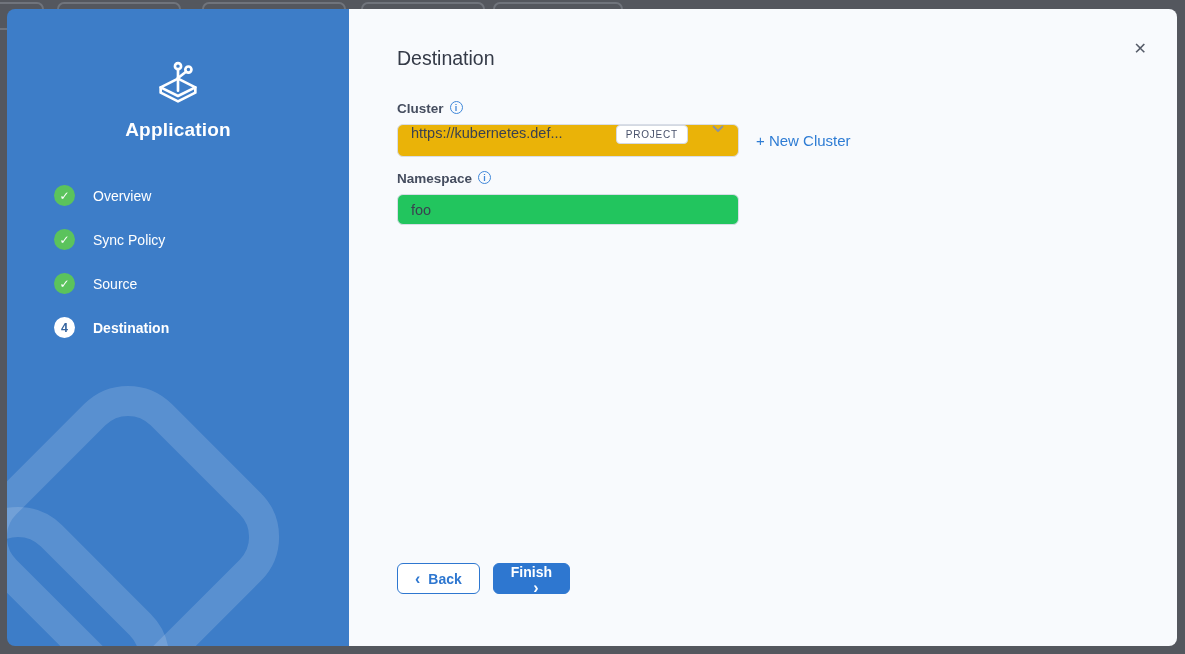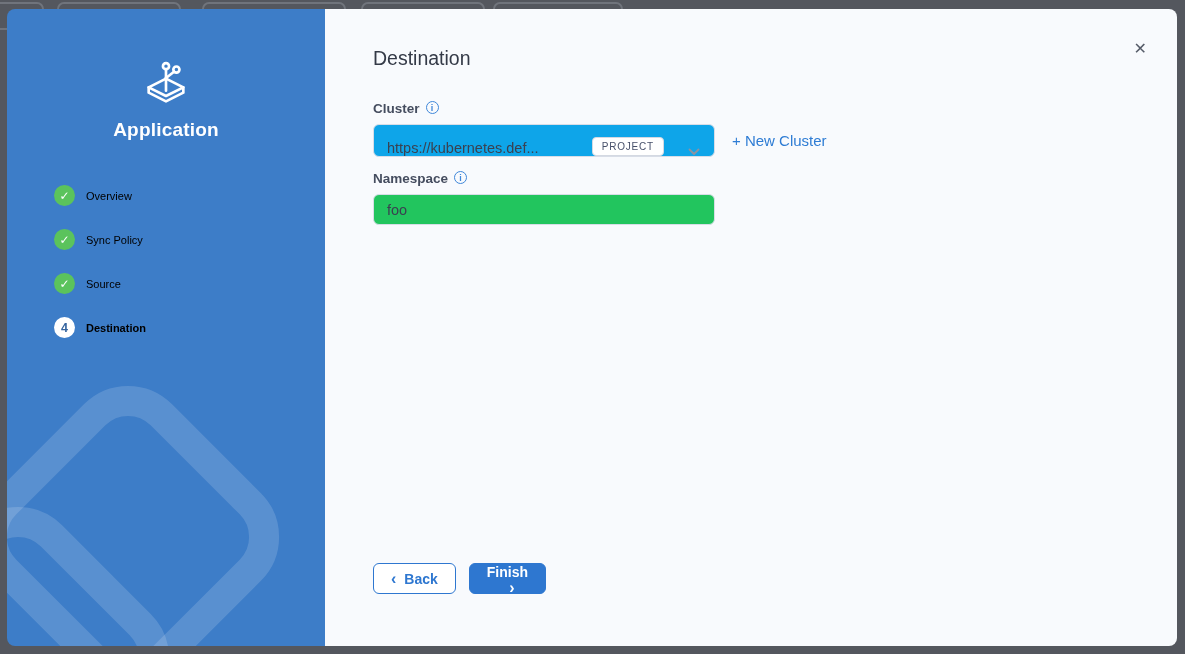--- a/index.html
+++ b/index.html
@@ -26,21 +26,21 @@
   
   .modal {
     position: absolute; left: 7px; top: 9px;
     width: 1170px; height: 637px;
     border-radius: 8px; overflow: hidden;
     display: flex;
   }
 
   
   .sidebar {
-    width: 318px; flex-shrink: 0;
+    width: 342px; flex-shrink: 0;
     background: #3d7dc8;
     position: relative; overflow: hidden;
   }
   .watermark-ring {
     position: absolute; width: 250px; height: 250px;
     border: 30px solid rgba(255,255,255,0.15);
     border-radius: 62px;
     transform: rotate(45deg);
   }
   .ring-1 { left: -4px;   top: 403px; }
@@ -58,21 +58,21 @@
     padding-left: 47px; height: 21px; margin-bottom: 23px;
     cursor: pointer;
   }
   .step-check, .step-num {
     width: 21px; height: 21px; border-radius: 50%;
     display: flex; align-items: center; justify-content: center;
     flex-shrink: 0;
   }
   .step-check { background: #5bc35c; color: #fff; font-size: 12px; font-weight: 700; }
   .step-num   { background: #ffffff; color: #35649f; font-size: 12.5px; font-weight: 700; }
-  .step-label { margin-left: 11px; color: #000000; font-size: 11px; }
+  .step-label { margin-left: 18px; color: #ffffff; font-size: 14px; }
   .step.current .step-label { font-weight: 700; }
 
   
   .main {
     flex: 1; background: #f8fafd;
     position: relative;
     padding: 38px 48px 0 48px;
   }
   .close-btn {
     position: absolute; top: 32px; right: 30px;
@@ -90,22 +90,22 @@
   .info-icon {
     width: 13px; height: 13px; border: 1.3px solid #3f87d9; border-radius: 50%;
     color: #3f87d9; font-size: 9px; font-weight: 700; font-style: normal;
     display: inline-flex; align-items: center; justify-content: center;
     cursor: pointer;
   }
 
   .cluster-row { display: flex; align-items: center; margin-top: 8px; }
   .select {
     width: 342px; height: 33px;
-    background: #0ea5e9; border: 1px solid #d8dde7; border-radius: 6px;
-    display: flex; align-items: flex-end;
+    background: #eab308; border: 1px solid #d8dde7; border-radius: 6px;
+    display: flex; align-items: flex-start;
     padding: 0 14px 0 13px; cursor: pointer;
   }
   .select-value {
     flex: 1; font-size: 14.5px; color: #3a4150;
     white-space: nowrap; overflow: hidden;
   }
   .badge {
     border: 1px solid #d4d9e2; border-radius: 4px;
     color: #47506a; font-size: 10px; font-weight: 500;
     letter-spacing: .8px; padding: 3px 9px; background: #fff;

